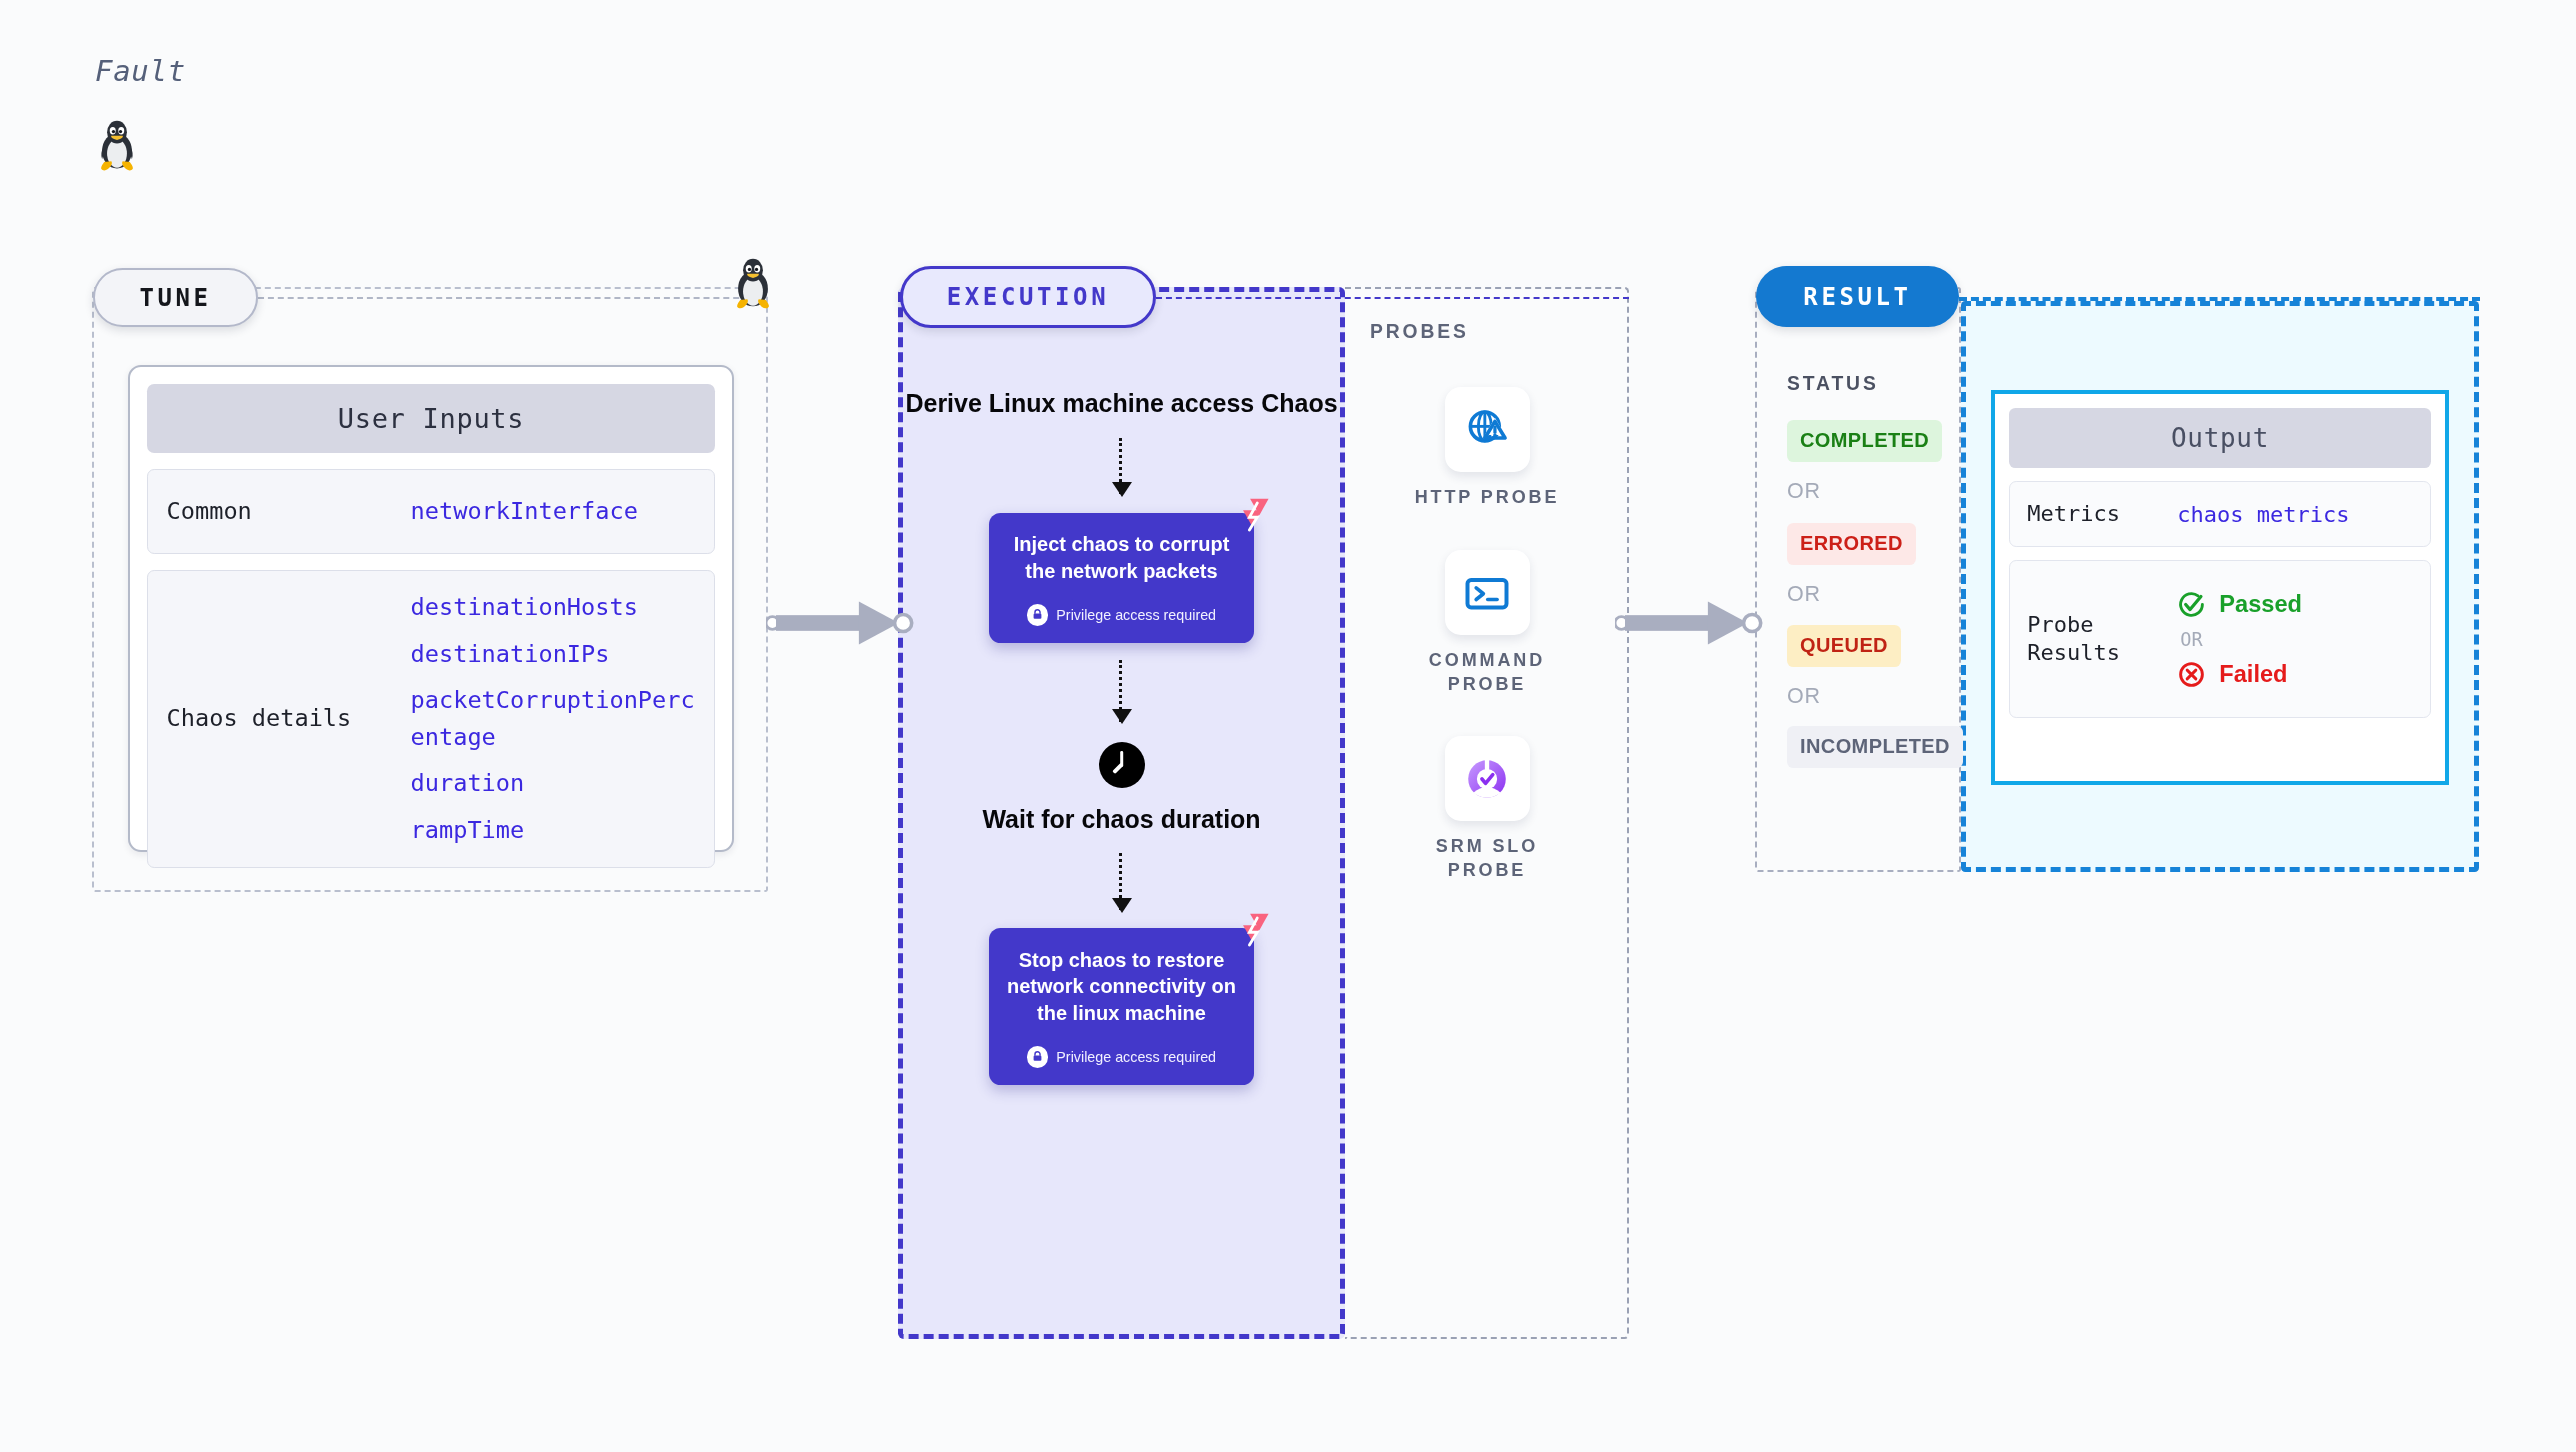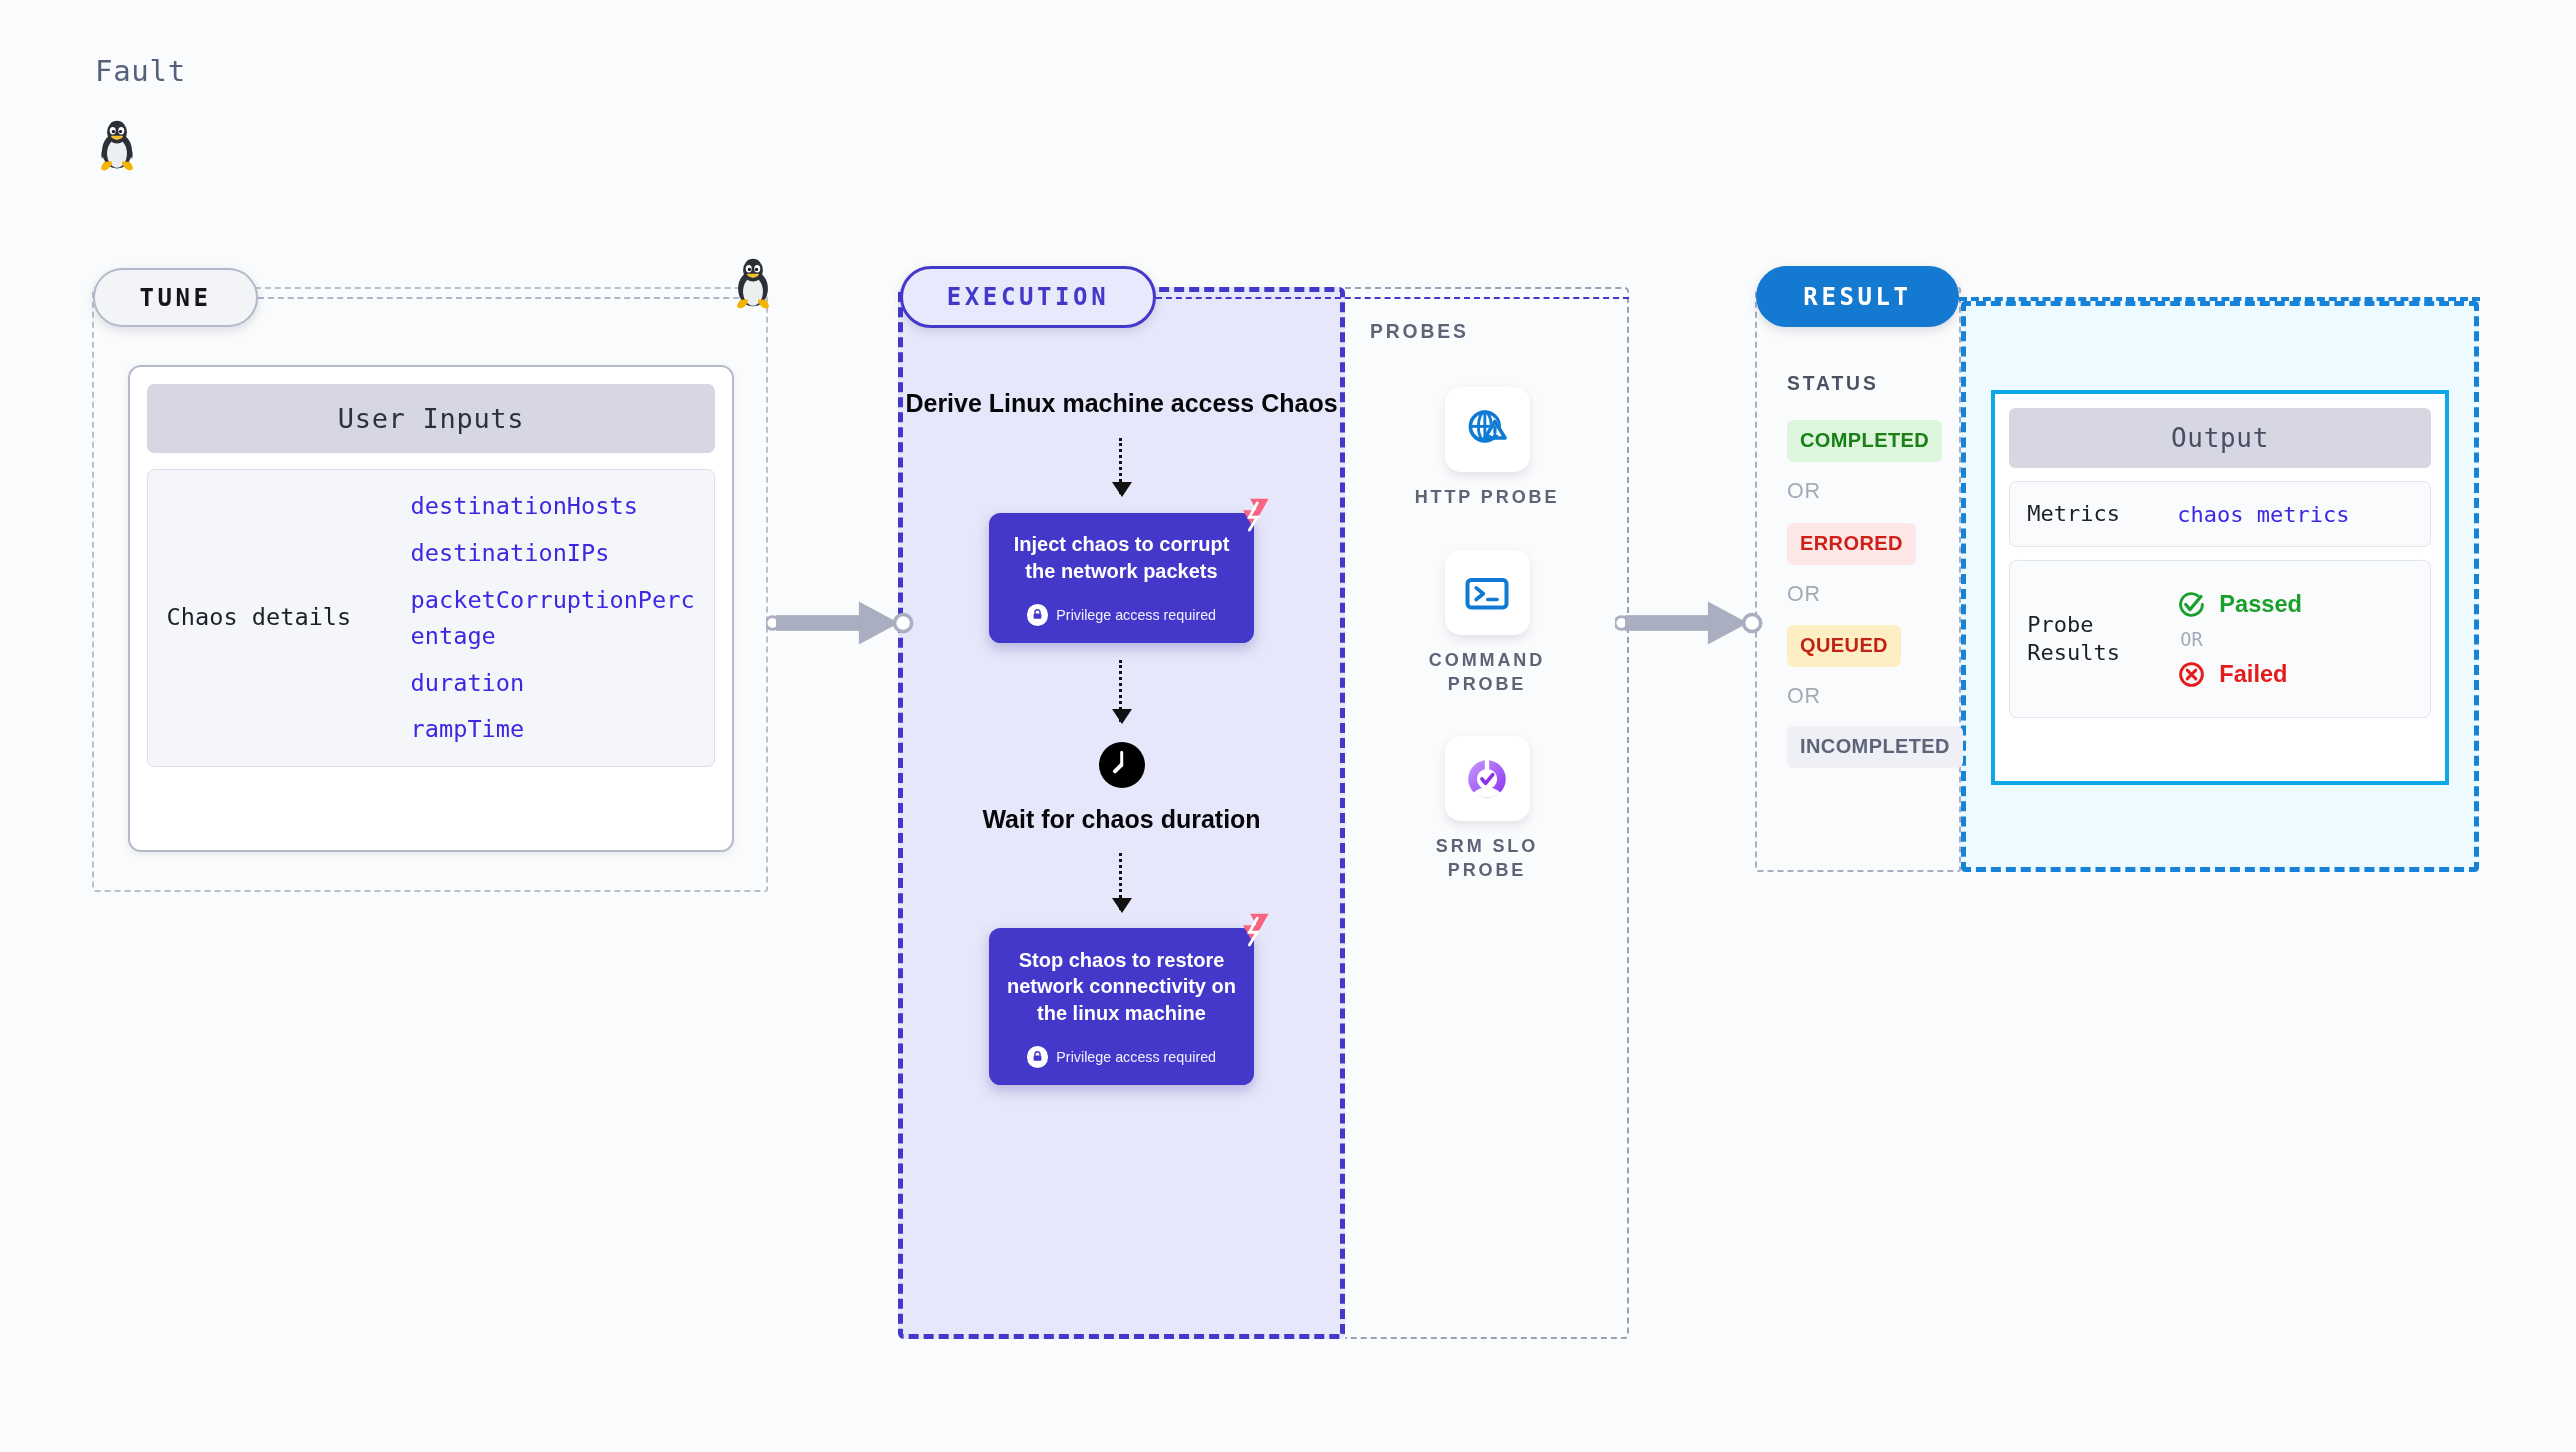--- a/index.html
+++ b/index.html
@@ -16,20 +16,21 @@
   }
 
   
   #header-fault-label {
     position: absolute;
     left: 95px; top: 54px;
     font-family: "DejaVu Sans Mono", "Liberation Mono", monospace;
     font-size: 29px;
     color: #55607a;
     letter-spacing: 0.7px;
+    font-style: italic;
   }
   #header-title-row {
     position: absolute;
     left: 95px; top: 118px;
     display: flex;
     align-items: center;
     gap: 23px;
   }
   #header-title {
     font-size: 40px;
@@ -476,20 +477,26 @@
     <circle cx="36" cy="19" r="2.3" fill="#15181d"></circle>
     <path d="M23 25 h16 q2 3 -8 6 q-10 -3 -8 -6z" fill="#f5c030"></path>
     <path d="M13 62 q-7 9 -3 11 q6 3 12 -5 q3 -4 1 -7z" fill="#f5b301"></path>
     <path d="M49 62 q7 9 3 11 q-6 3 -12 -5 q-3 -4 -1 -7z" fill="#f5b301"></path>
   </svg>
 </span>
 
 <div id="user-inputs-card">
   <div id="user-inputs-header">User Inputs</div>
 
+  <div id="row-common" class="kv-row">
+    <div class="kv-key">Common</div>
+    <div class="kv-vals">
+      <div>networkInterface</div>
+    </div>
+  </div>
 
   <div id="row-chaos" class="kv-row">
     <div class="kv-key">Chaos details</div>
     <div class="kv-vals">
       <div>destinationHosts</div>
       <div>destinationIPs</div>
       <div>packetCorruptionPercentage</div>
       <div>duration</div>
       <div>rampTime</div>
     </div>

